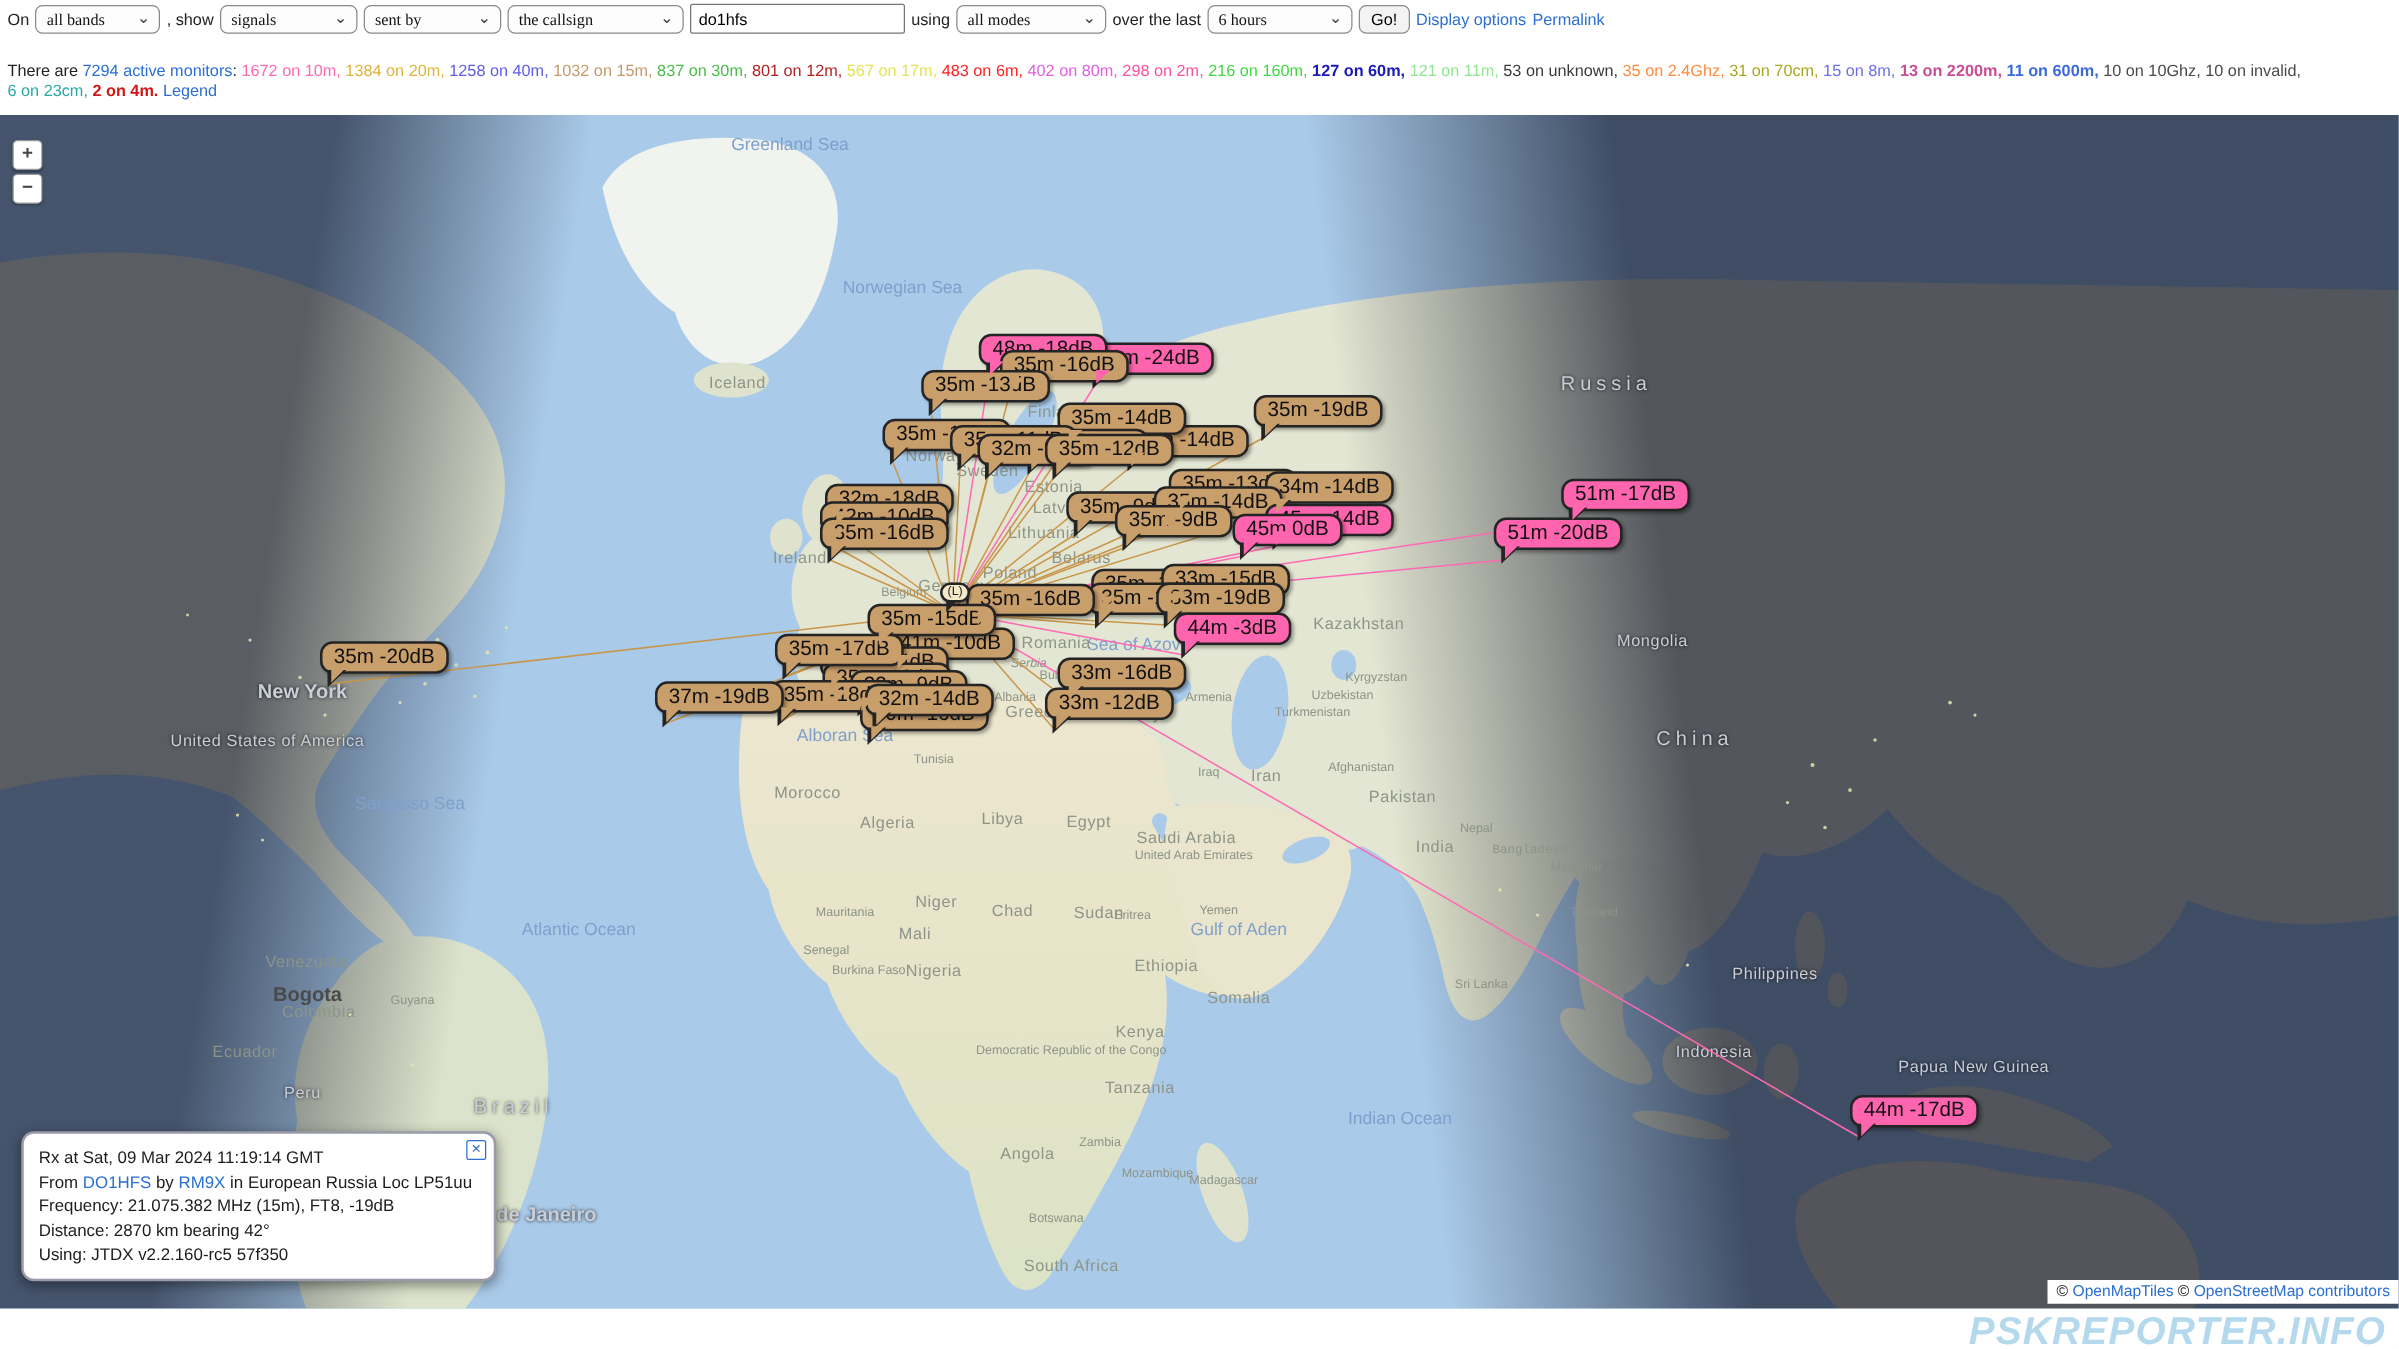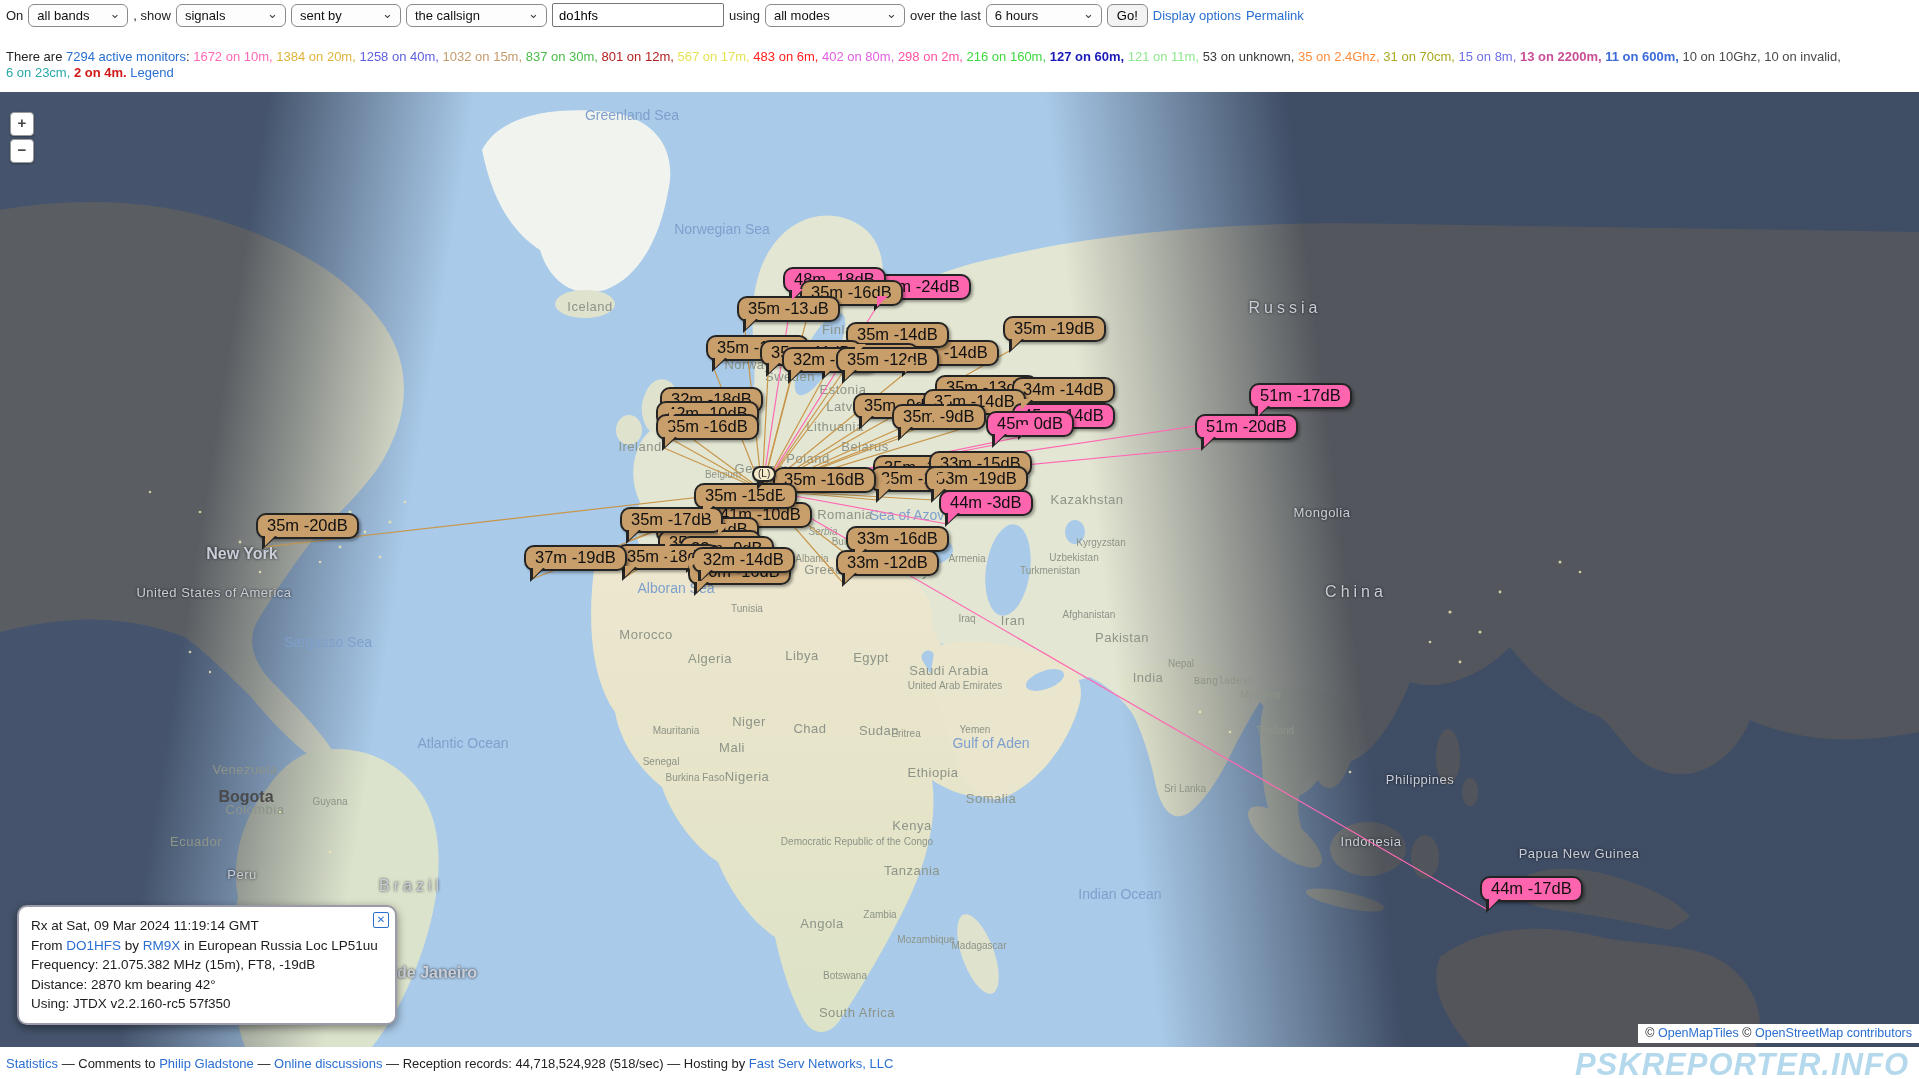--- a/index.html
+++ b/index.html
@@ -2,21 +2,21 @@
 <html><head>
 <meta charset="utf-8">
 <style>
   html,body{margin:0;padding:0;width:1919px;height:1079px;overflow:hidden;background:#fff;
     font-family:"Liberation Sans","DejaVu Sans",sans-serif;font-size:13px;color:#222;}
   .lnk{color:#2A6FD1;cursor:pointer;}
   
   #header{position:absolute;left:0;top:0;width:1919px;height:92px;background:#fff;z-index:30;}
   #toolbar{position:absolute;left:6px;top:3px;display:flex;align-items:center;gap:5px;white-space:nowrap;}
   .selwrap{position:relative;display:inline-block;}
-  .selwrap select{appearance:none;-webkit-appearance:none;font-family:Liberation Sans, sans-serif;font-size:13px;
+  .selwrap select{appearance:none;-webkit-appearance:none;font-family:Liberation Serif, serif;font-size:13px;
     border:1px solid #8a8a8a;border-radius:6px;background:#fdfdfd;padding:3px 24px 3px 8px;color:#111;}
   .selwrap::after{content:"⌄";position:absolute;right:8px;top:2px;font-size:13px;color:#444;pointer-events:none;}
   #callsign-input{border:1px solid #767676;border-radius:2px;height:20px;width:158px;padding:1px 6px;font-size:13px;font-family:inherit;}
   #go-btn{border:1px solid #8a8a8a;border-radius:6px;background:#f3f3f3;padding:3px 9px;font-size:13px;font-family:inherit;cursor:pointer;}
   #statusline{position:absolute;left:6px;top:33px;white-space:nowrap;}
   #monitorsline{position:absolute;left:6px;top:49px;white-space:nowrap;}
   #monitorsline2{position:absolute;left:6px;top:65px;white-space:nowrap;}
   
   #map{position:absolute;left:0;top:92px;width:1919px;height:955px;overflow:hidden;background:#A9CAE9;cursor:grab;}
   #world{position:absolute;left:0;top:0;}
@@ -75,21 +75,21 @@
         <option>signals</option></select></span>
     <span class="selwrap">
       <select style="width:110px">
         <option>sent by</option></select></span>
     <span class="selwrap">
       <select style="width:141px">
         <option>the callsign</option></select></span>
     <input id="callsign-input" value="do1hfs" style="">
     <span>using</span>
     <span class="selwrap">
-      <select style="width:140px">
+      <select style="width:120px">
         <option>all modes</option></select></span>
     <span>over the last</span>
     <span class="selwrap">
       <select style="width:116px">
         <option>6 hours</option></select></span>
     <button id="go-btn">Go!</button>
     <span class="lnk">Display options</span>
     <span class="lnk">Permalink</span>
   </div>
   <div id="monitorsline"><span>There are </span><span class="lnk">7294 active monitors</span><span>: </span><span style="color: rgb(255, 105, 180);">1672 on 10m, </span><span style="color: rgb(223, 180, 60);">1384 on 20m, </span><span style="color: rgb(94, 94, 224);">1258 on 40m, </span><span style="color: rgb(196, 154, 108);">1032 on 15m, </span><span style="color: rgb(73, 188, 73);">837 on 30m, </span><span style="color: rgb(178, 34, 34);">801 on 12m, </span><span style="color: rgb(227, 227, 86);">567 on 17m, </span><span style="color: rgb(255, 32, 32);">483 on 6m, </span><span style="color: rgb(224, 96, 224);">402 on 80m, </span><span style="color: rgb(255, 80, 160);">298 on 2m, </span><span style="color: rgb(63, 216, 63);">216 on 160m, </span><span style="color: rgb(26, 26, 184); font-weight: bold;">127 on 60m, </span><span style="color: rgb(143, 232, 143);">121 on 11m, </span><span style="color: rgb(58, 58, 58);">53 on unknown, </span><span style="color: rgb(255, 140, 60);">35 on 2.4Ghz, </span><span style="color: rgb(168, 168, 32);">31 on 70cm, </span><span style="color: rgb(110, 110, 230);">15 on 8m, </span><span style="color: rgb(200, 78, 150); font-weight: bold;">13 on 2200m, </span><span style="color: rgb(60, 106, 216); font-weight: bold;">11 on 600m, </span><span style="color: rgb(74, 74, 74);">10 on 10Ghz, </span><span style="color: rgb(74, 74, 74);">10 on invalid,</span></div>
@@ -364,15 +364,14 @@
 <div id="popup">
   <div id="popup-close">✕</div>
   <div>Rx at Sat, 09 Mar 2024 11:19:14 GMT</div>
   <div id="popup-line2"><span>From </span><span class="lnk">DO1HFS</span><span> by </span><span class="lnk">RM9X</span><span> in European Russia Loc LP51uu</span></div>
   <div>Frequency: 21.075.382 MHz (15m), FT8, -19dB</div>
   <div>Distance: 2870 km bearing 42°</div>
   <div>Using: JTDX v2.2.160-rc5 57f350</div>
 </div>
 
 <div id="footer">
-  <div id="footer-text"><span class="lnk">Statistics</span><span> — Comments to </span><span class="lnk">Philip Gladstone</span><span> — </span><span class="lnk">Online discussions</span><span> — Reception records: 44,718,524,928 (518/sec) — Hosting by </span><span class="lnk">Fast Serv Networks, LLC</span></div>
   <div id="watermark">PSKREPORTER.INFO</div>
 </div>
 
 </body></html>

